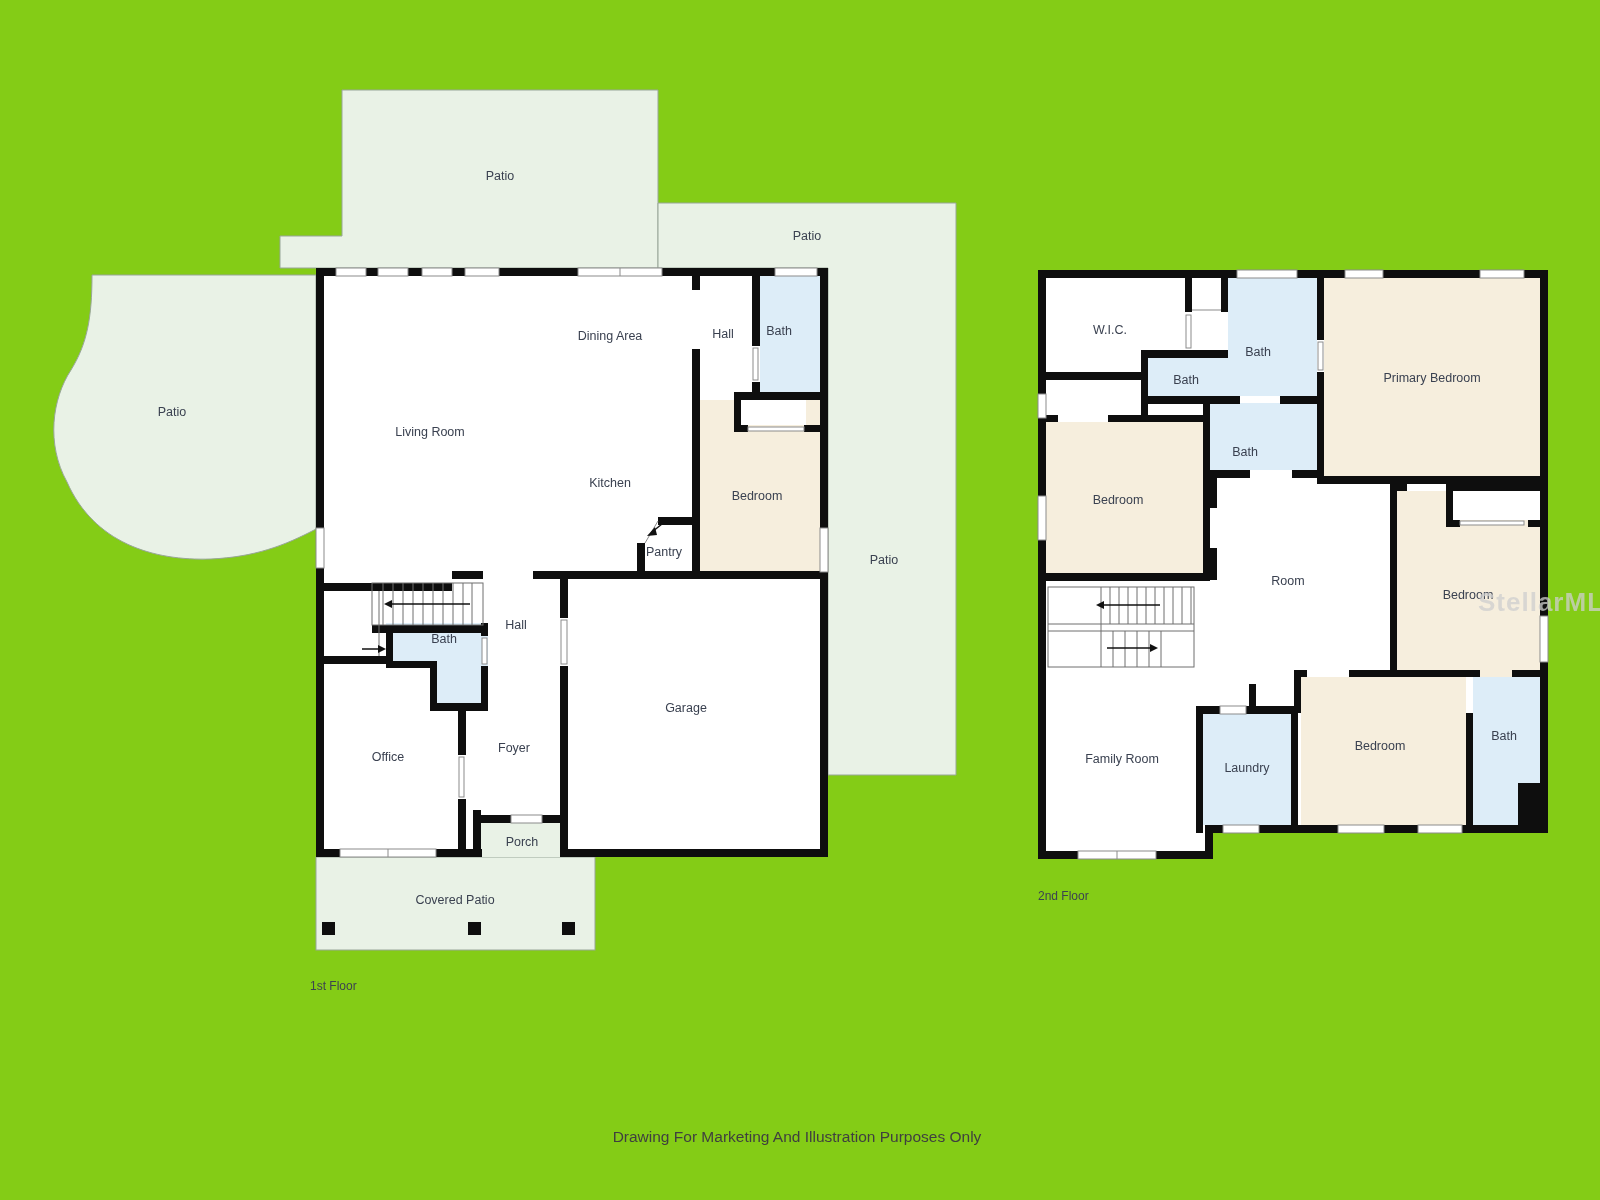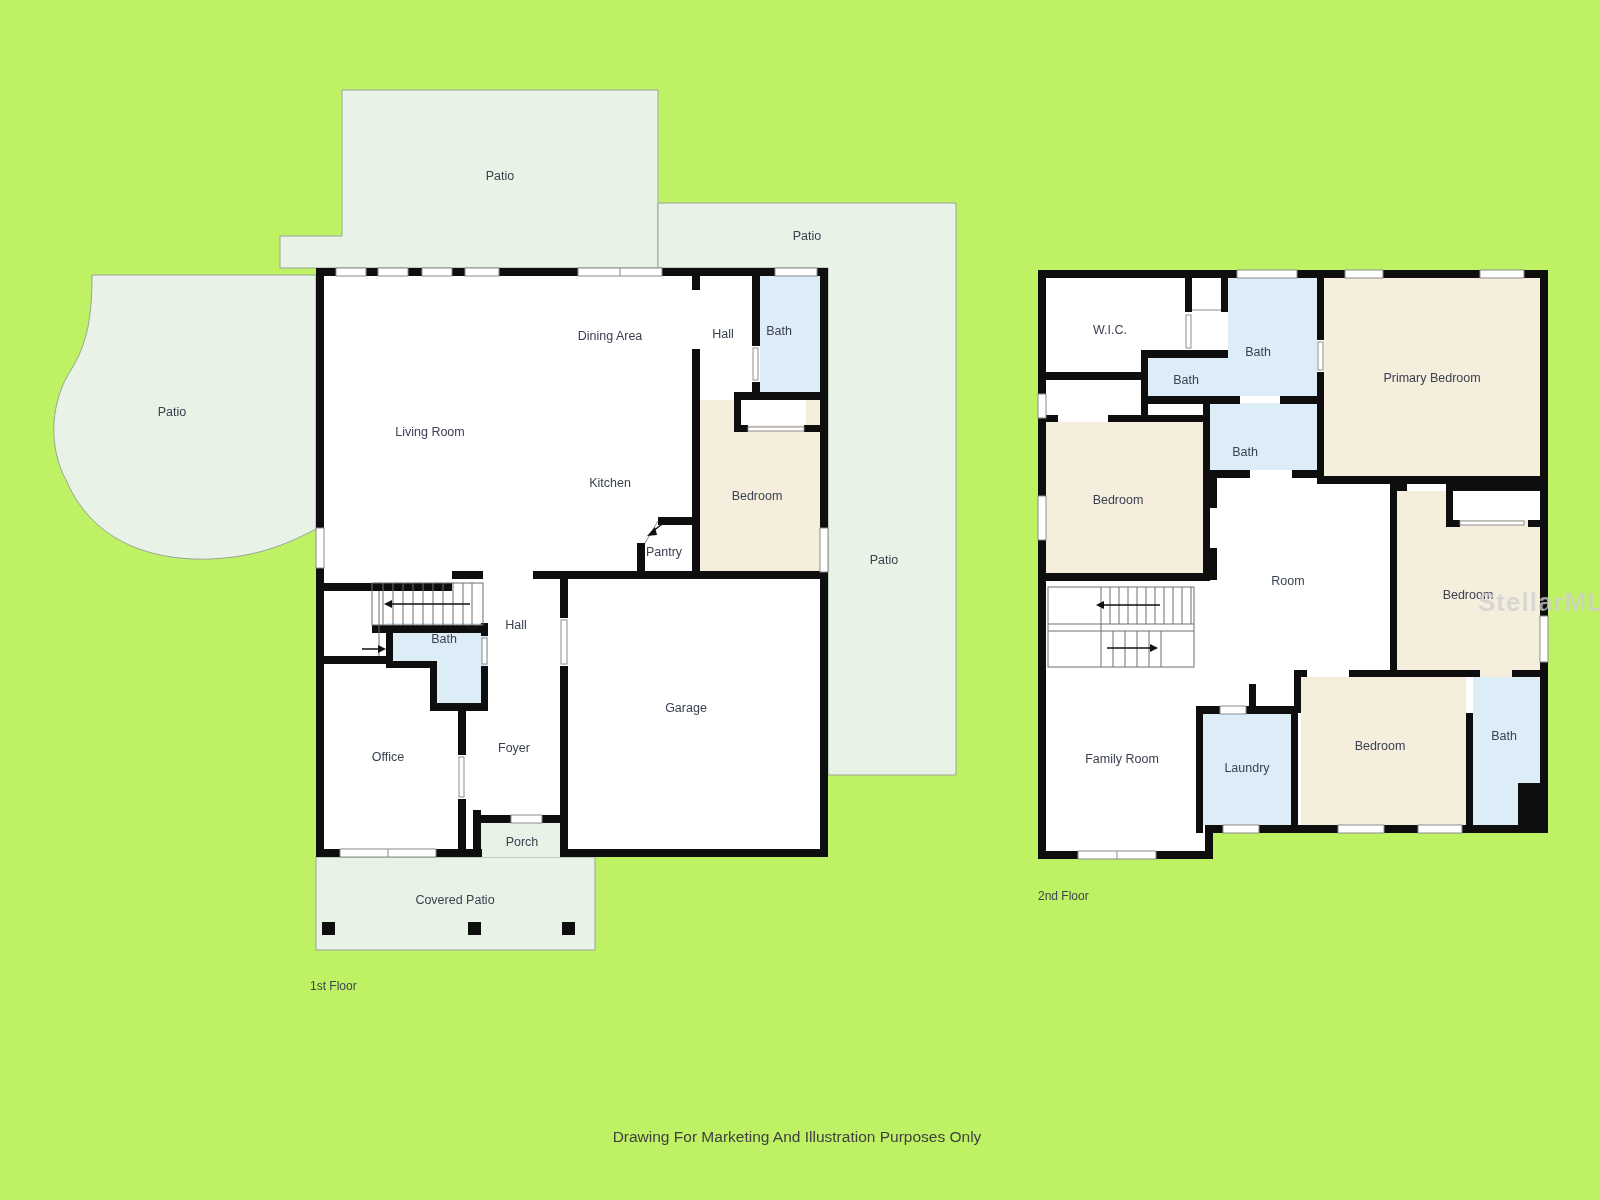--- a/index.html
+++ b/index.html
@@ -1,16 +1,16 @@
 <!DOCTYPE html>
 <html><head>
 <meta charset="utf-8">
 <style>
   html,body{margin:0;padding:0;background:#ffffff;}
-  #canvas{position:relative;width:1600px;height:1200px;background:#bef264;overflow:hidden;}
+  #canvas{position:relative;width:1600px;height:1200px;background:#84cc16;overflow:hidden;}
   svg{display:block}
   .wall{fill:#0e0e0e;}
   .patio{fill:#e9f2e6;stroke:#98a698;stroke-width:1;}
   .pf{fill:#e9f2e6;}
   .bath{fill:#ddedf8;}
   .bed{fill:#f6eedd;}
   .wht{fill:#ffffff;}
   .win{fill:#ffffff;stroke:#8b8b8b;stroke-width:1;}
   .tl{stroke:#8b8b8b;stroke-width:1;fill:none;}
   .stair{stroke:#6f6f6f;stroke-width:1;fill:none;}

